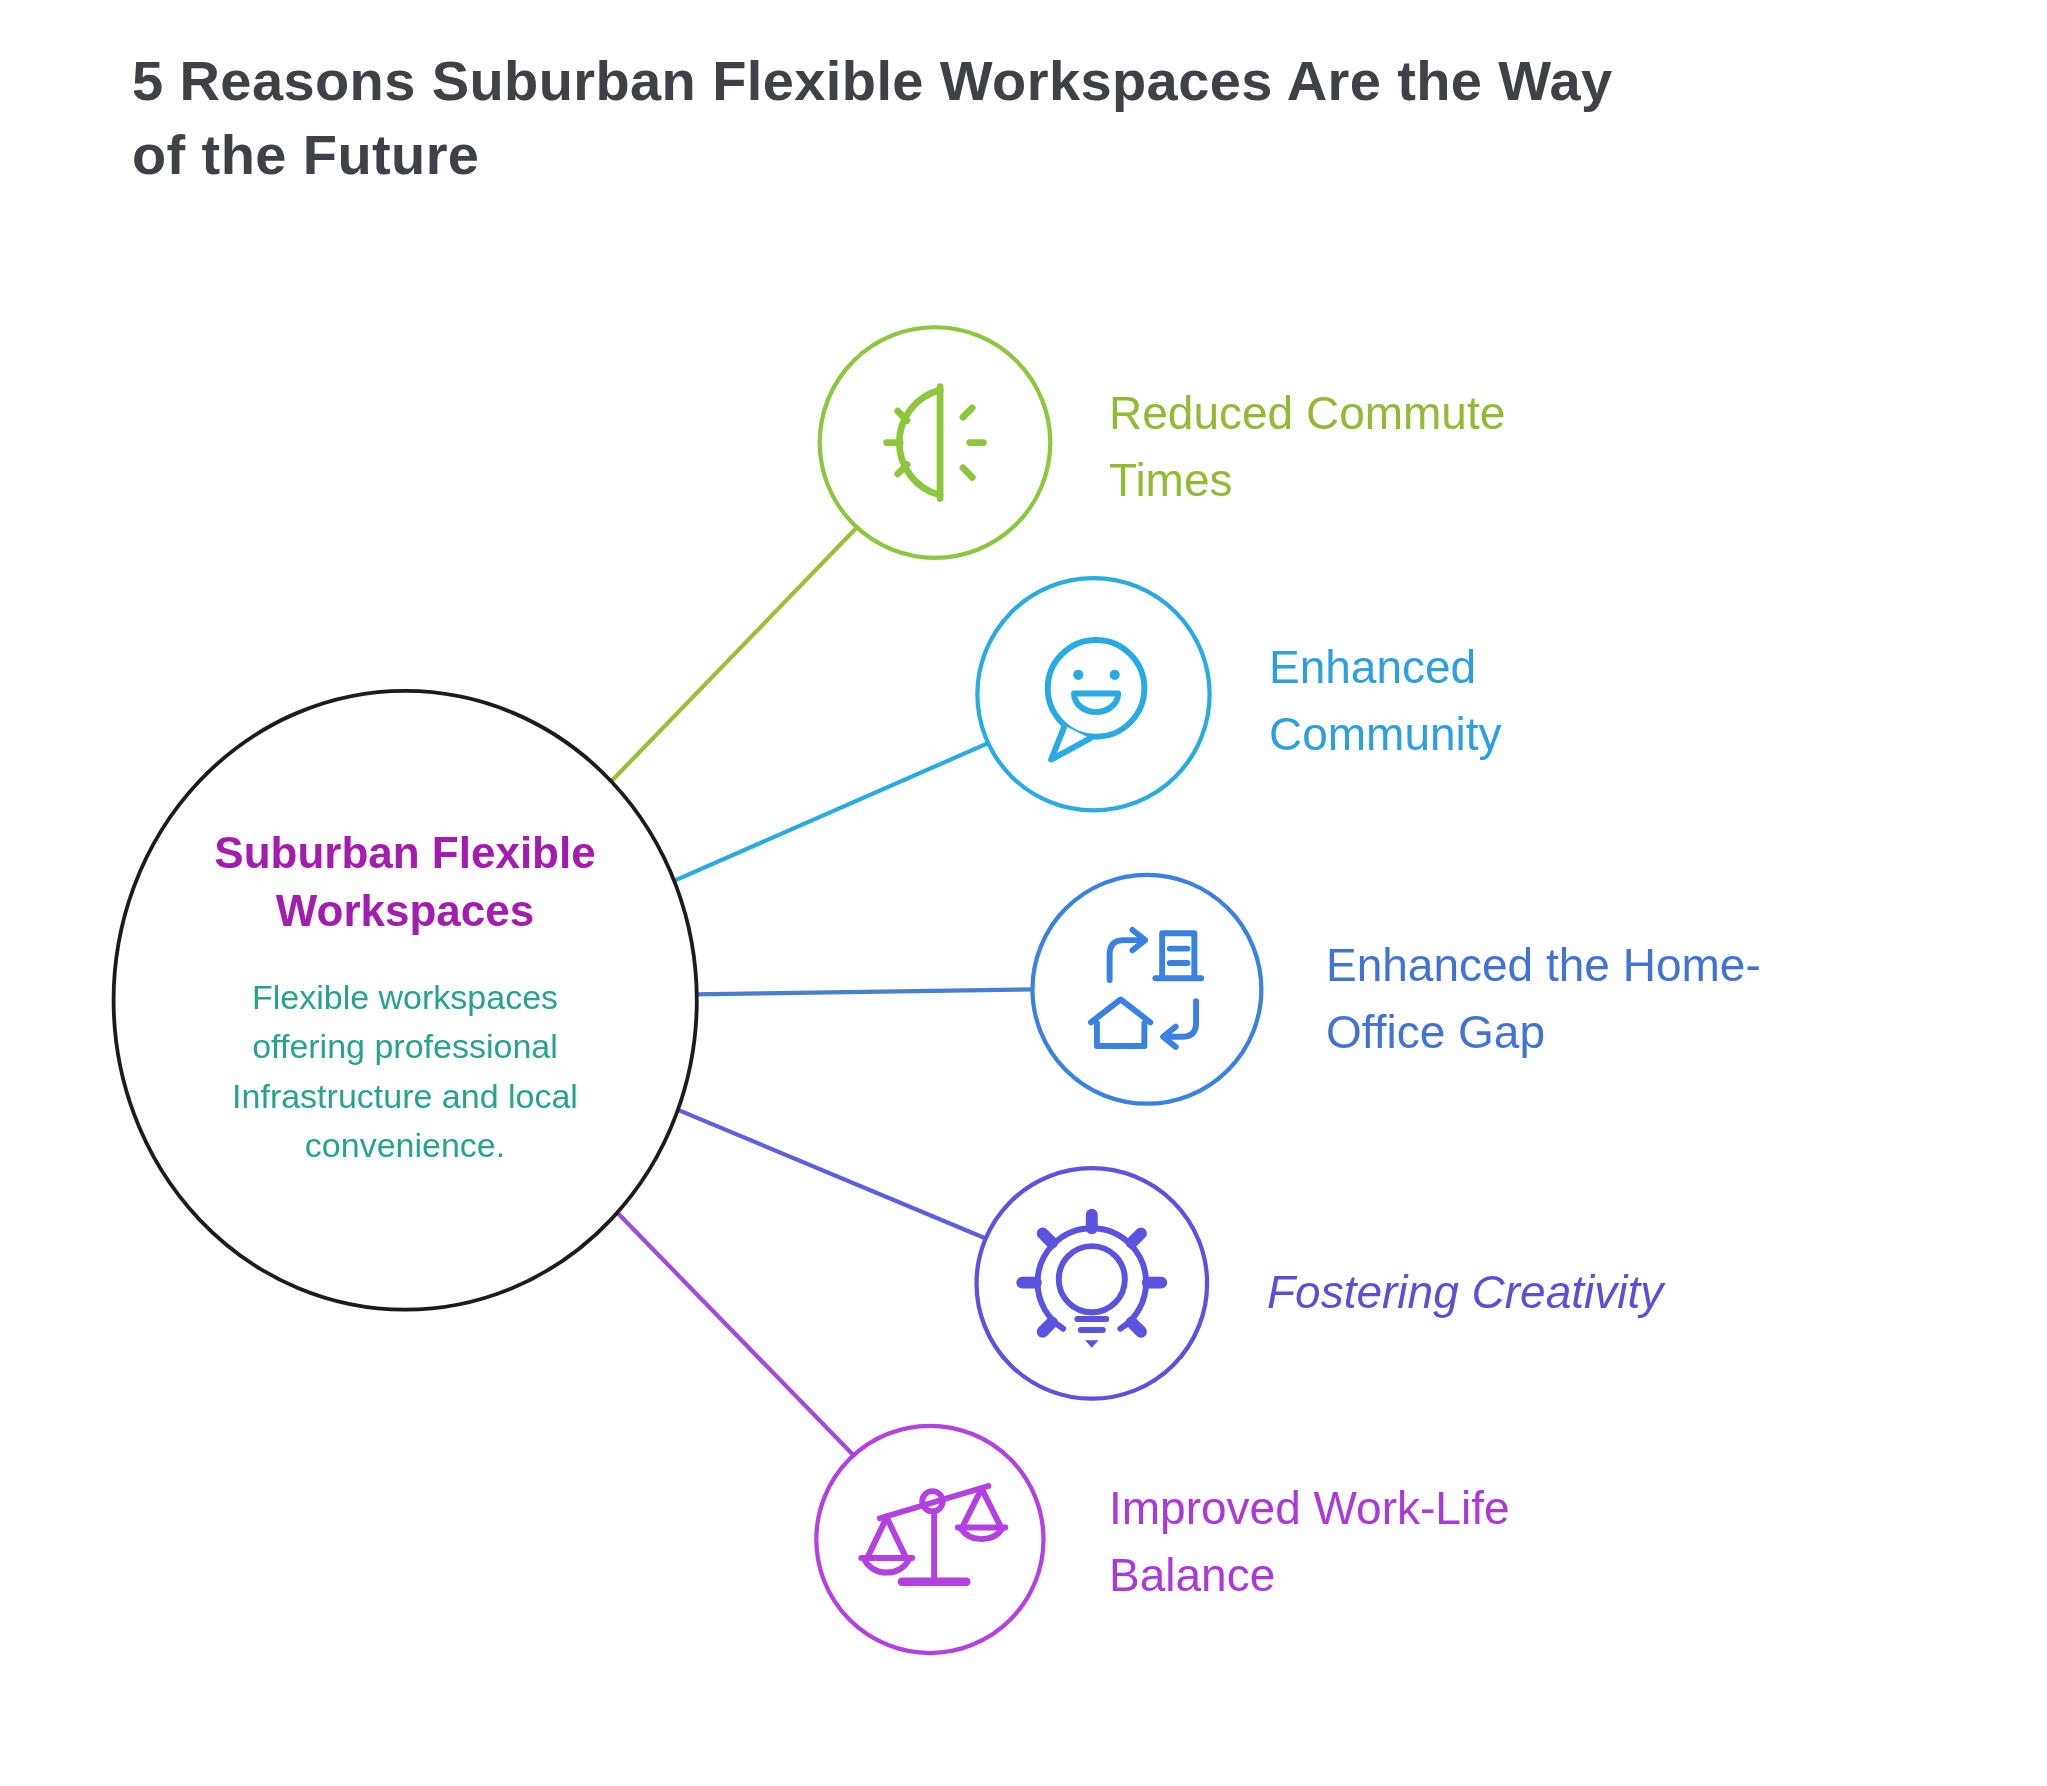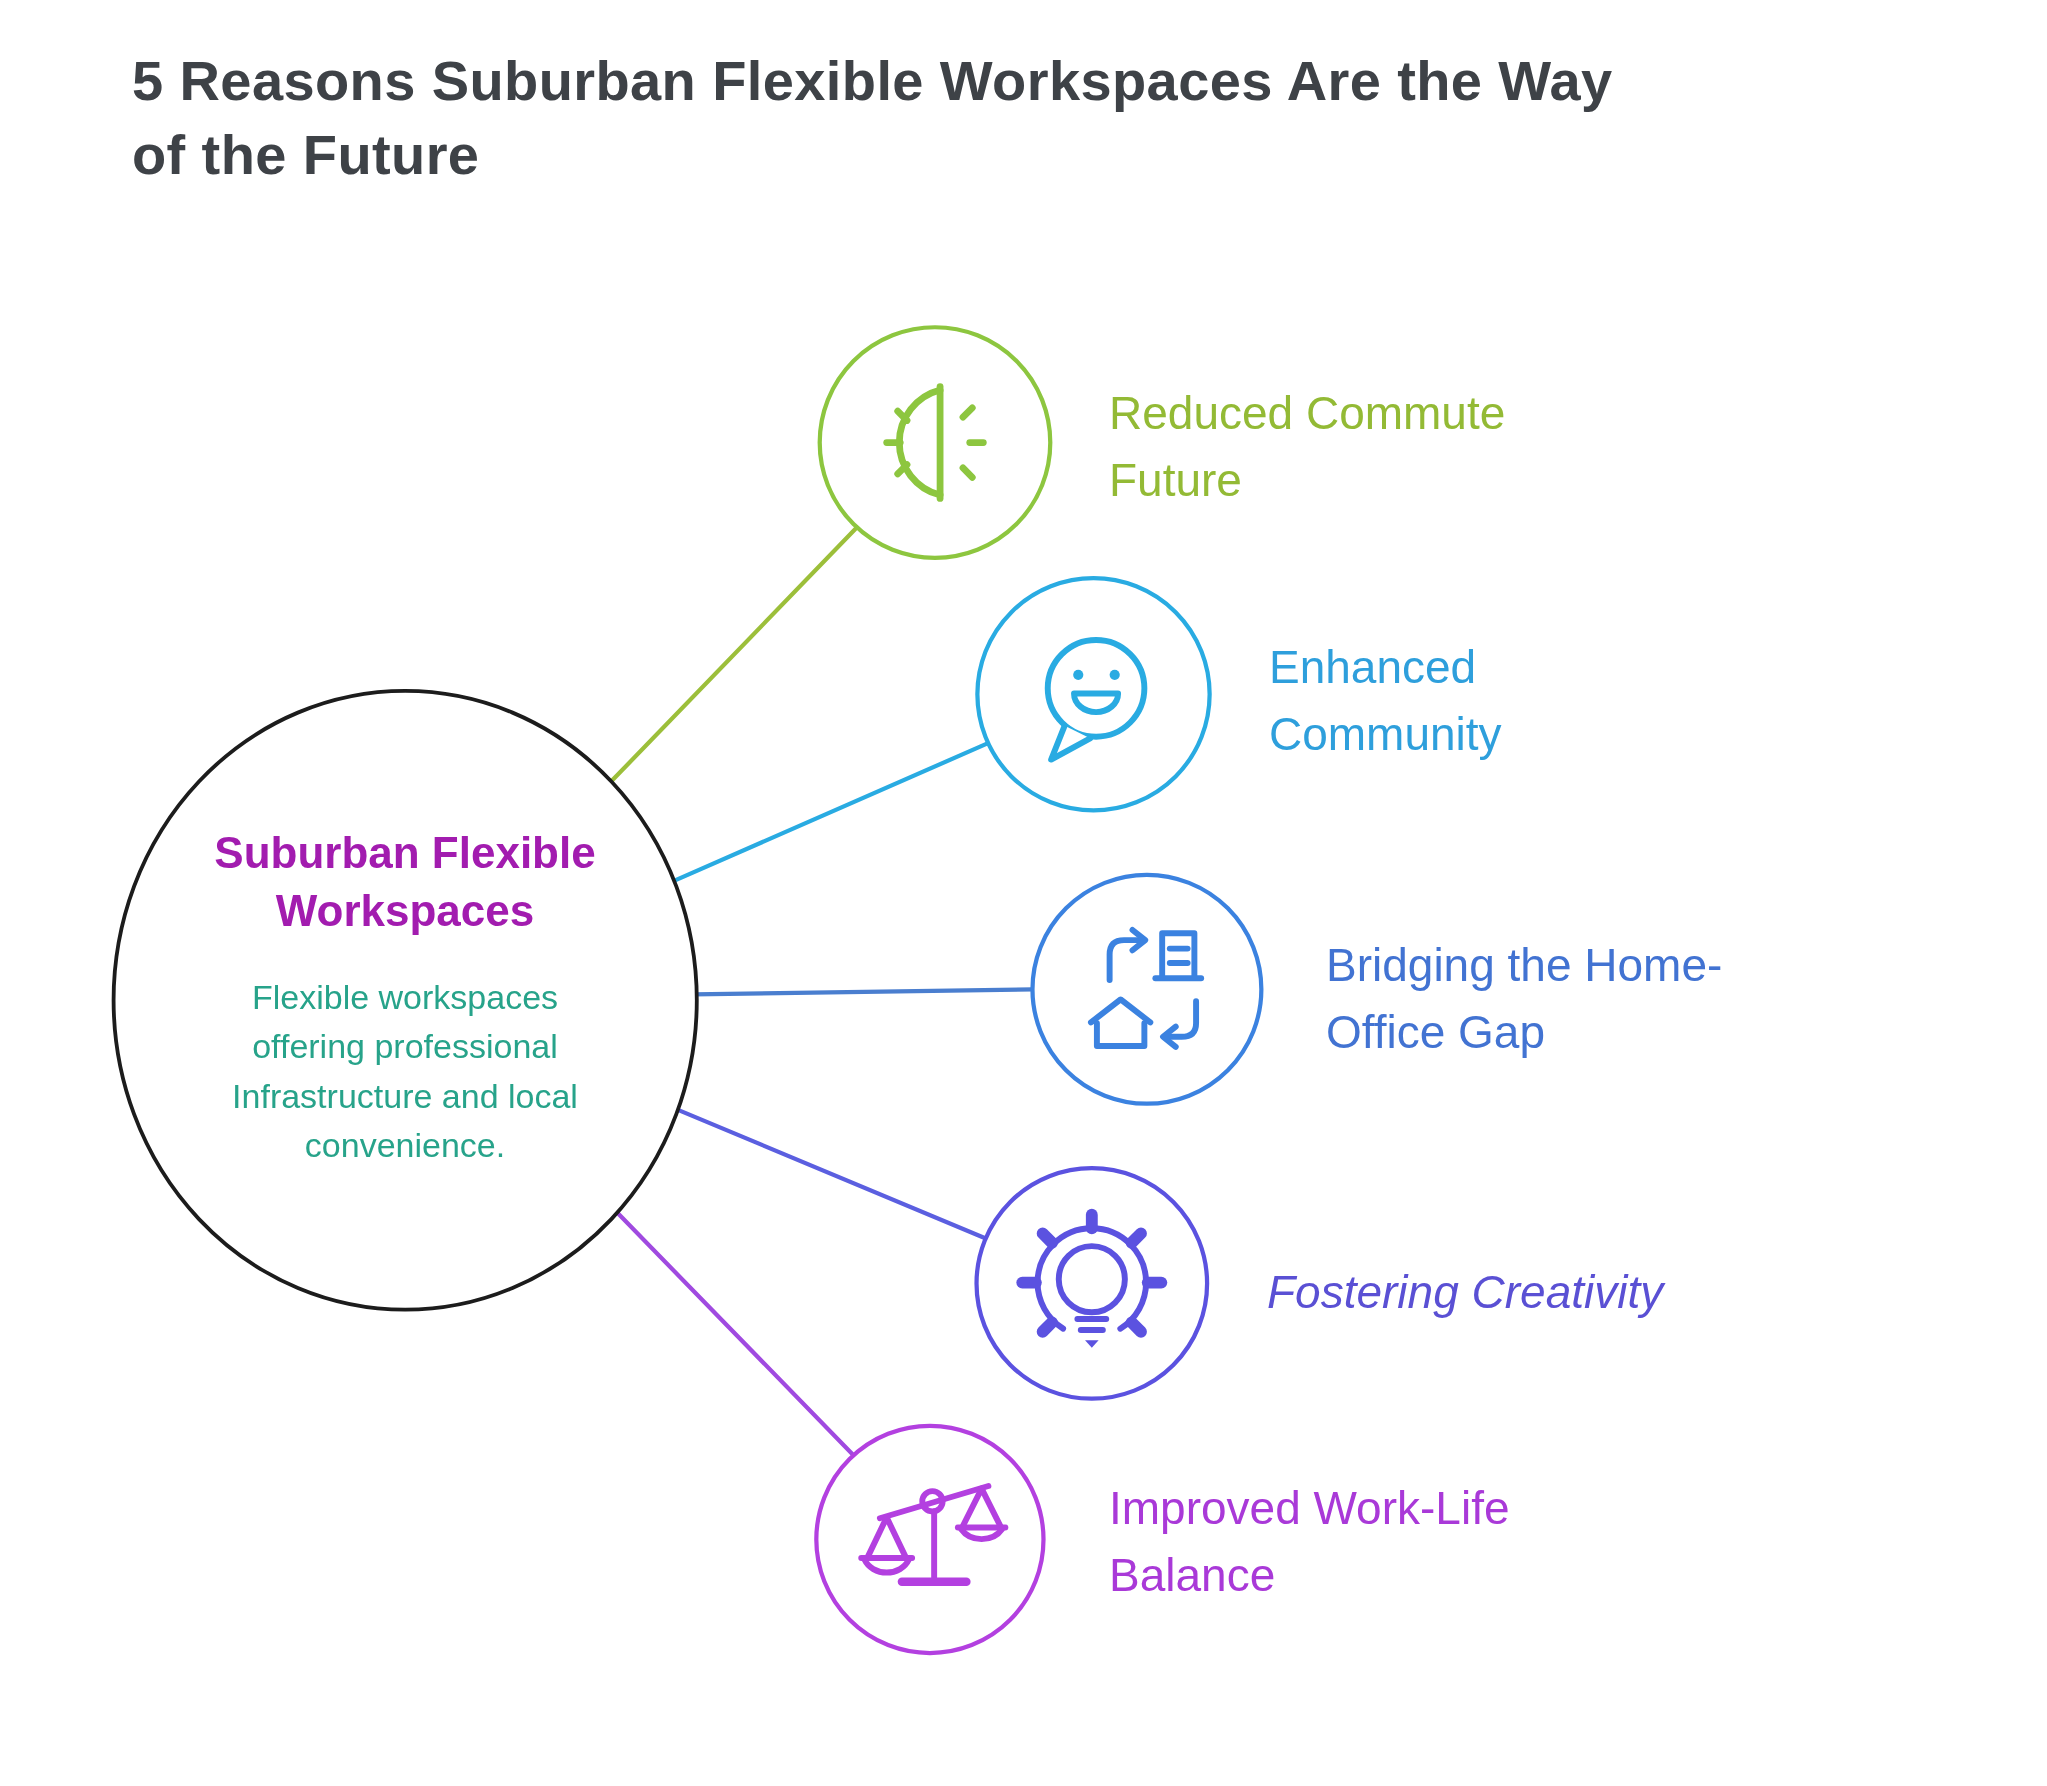--- a/index.html
+++ b/index.html
@@ -168,26 +168,26 @@
 
   <div class="txt center-heading" style="color: #a21caf;">Suburban Flexible
 Workspaces</div>
 
   <div class="txt center-description" style="color: rgb(39, 163, 138);">Flexible workspaces
 offering professional
 Infrastructure and local
 convenience.</div>
 
   <div class="txt node-label label-1" style="color: rgb(147, 186, 53);">Reduced Commute
-Future</div>
+Times</div>
 
   <div class="txt node-label label-2" style="color: rgb(46, 159, 220);">Enhanced
 Community</div>
 
-  <div class="txt node-label label-3" style="color: rgb(66, 115, 210);">Bridging the Home-
+  <div class="txt node-label label-3" style="color: rgb(66, 115, 210);">Enhanced the Home-
 Office Gap</div>
 
   <div class="txt node-label label-4" style="color: rgb(90, 80, 212);">Fostering Creativity</div>
 
   <div class="txt node-label label-5" style="color: rgb(169, 57, 216);">Improved Work-Life
 Balance</div>
 
 </div>
 
 

